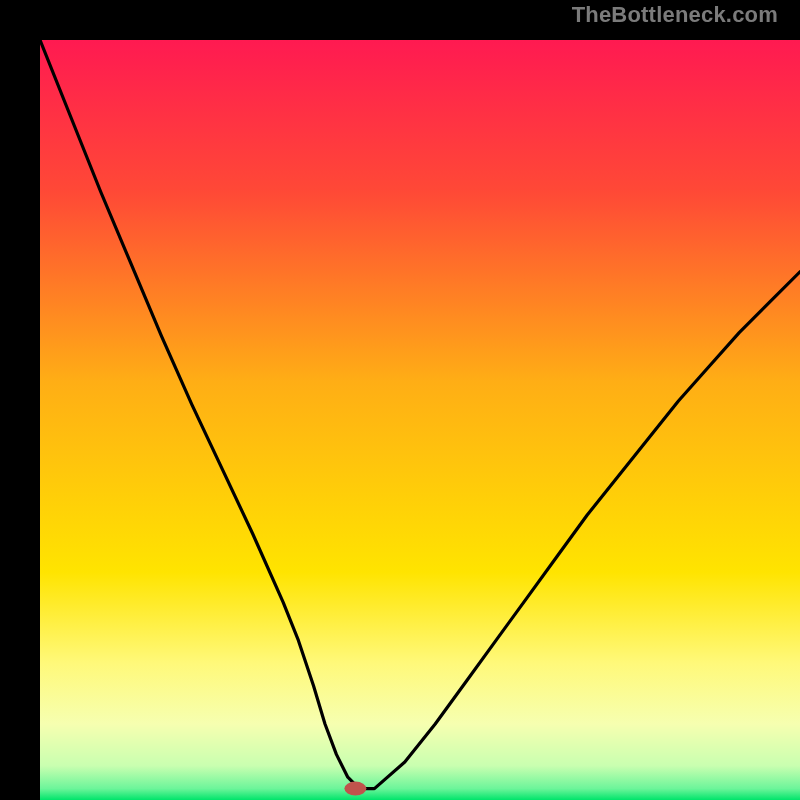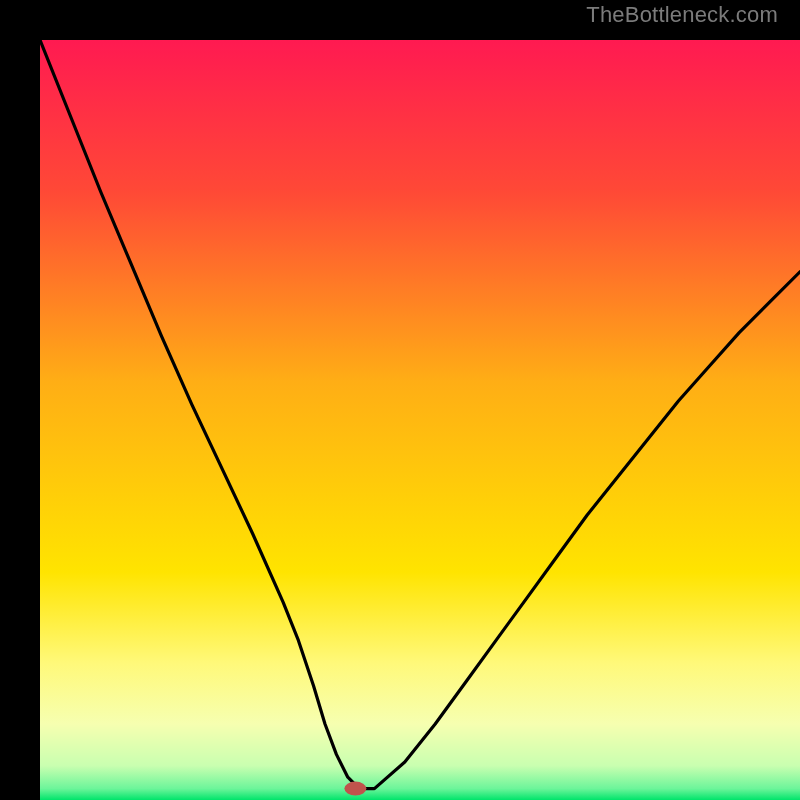--- a/index.html
+++ b/index.html
@@ -25,21 +25,21 @@
     top: 20px;
     width: 760px;
     height: 760px;
   }
   .watermark {
     position: absolute;
     top: 2px;
     right: 22px;
     color: #7b7b7b;
     font-size: 22px;
-    font-weight: 400;
+    font-weight: 700;
     letter-spacing: 0.2px;
   }
   svg { display: block; }
 </style>
 </head>
 <body>
 
 <div class="frame">
   <svg class="plot-area" width="760" height="760" viewBox="0 0 760 760">
     <defs>

